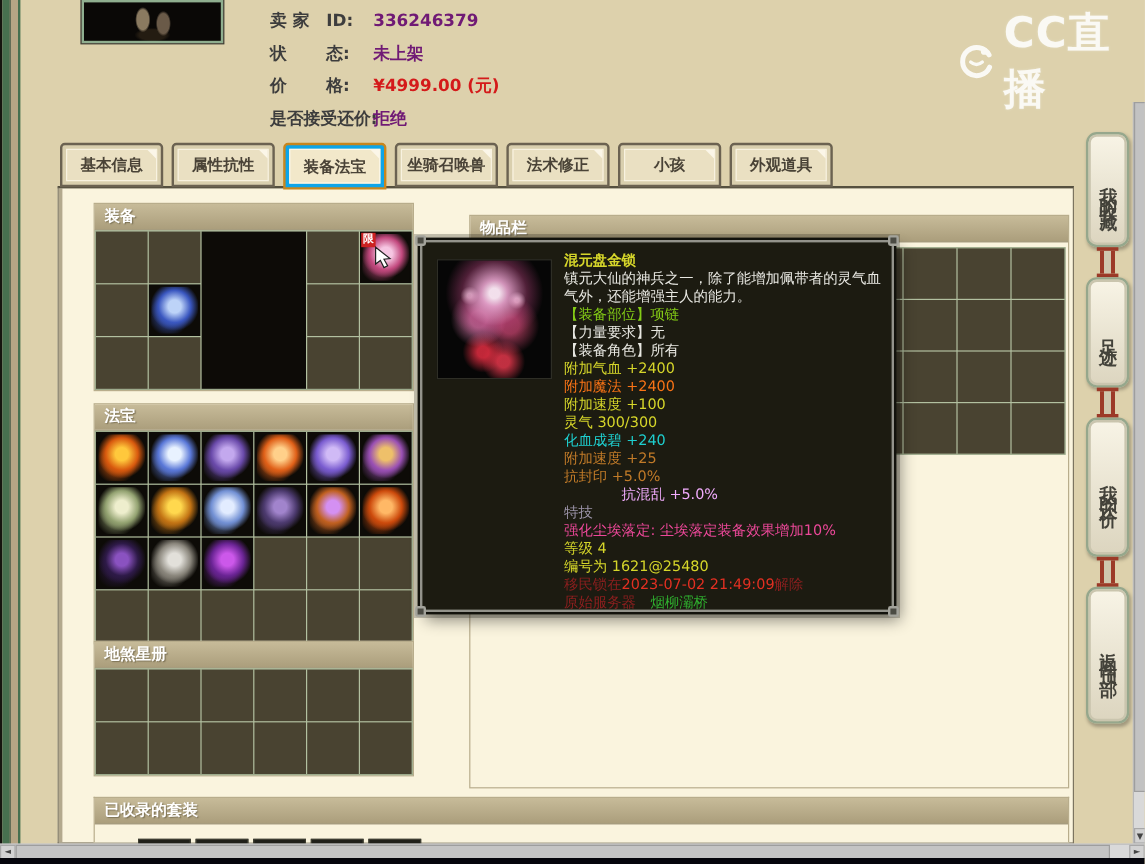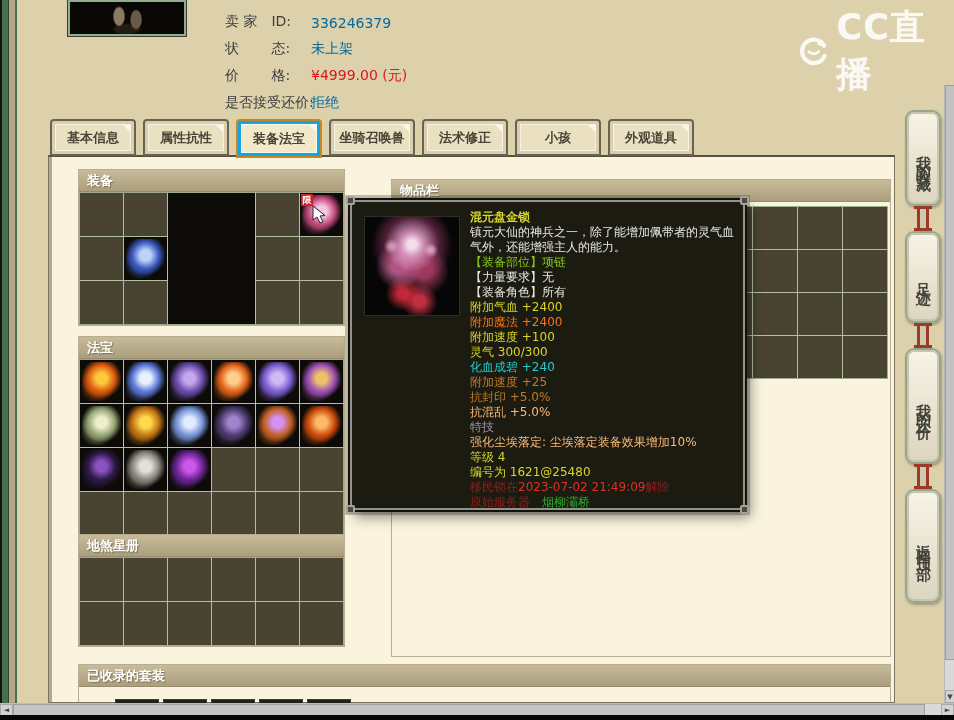--- a/index.html
+++ b/index.html
@@ -17,25 +17,25 @@
 
   
   .thumb { position:absolute; left:68px; top:0; width:118px; height:36px;
     background:
       radial-gradient(ellipse 9px 15px at 43% 45%, #8a7a60 0 55%, transparent 70%),
       radial-gradient(ellipse 9px 15px at 58% 55%, #6a5a48 0 55%, transparent 70%),
       radial-gradient(ellipse 20px 8px at 50% 85%, #241c12 0 55%, transparent 75%),
       #0a0806;
     border:2px solid #8fae8f; outline:1px solid #3c3c34; }
   #seller-rows { position:absolute; left:225px; top:4px; width:420px; }
-  .info-row { height:27px; display:flex; align-items:flex-end; font-size:14px; font-weight:normal; color:#3d3d3d; }
+  .info-row { height:27px; display:flex; align-items:center; font-size:14px; font-weight:bold; color:#3d3d3d; }
   .info-row .lbl { width:86px; white-space:pre; }
   .info-row .val { white-space:pre; }
   .val.red { color:#d41a1a; }
-  .val.dark { color:#0369a1; }
+  .val.dark { color:#701a75; }
 
   
   .watermark { position:absolute; left:797px; top:30px; width:150px; height:42px; display:flex; align-items:center; gap:6px; opacity:.88; }
   .watermark .wm-text { color:#ffffff; font-size:35px; font-weight:bold; letter-spacing:1px; text-shadow:0 0 2px rgba(255,255,255,.4); }
 
   
   #tabs { position:absolute; left:50px; top:119px; display:flex; gap:7px; z-index:5; }
   .tab { position:relative; height:37px; min-width:86px; padding:0 10px; background:#d9cfae;
     border:2px solid #6b6251; border-radius:4px 4px 0 0; cursor:pointer; }
   .tab-inner { position:absolute; inset:3px; background:#eae0c2; border:1px solid #f8f2e0;
@@ -372,23 +372,23 @@
           <div class="tt-line"><span style="color: #84cc16;">【装备部位】项链</span></div>
           <div class="tt-line"><span style="color: rgb(232, 232, 226);">【力量要求】无</span></div>
           <div class="tt-line"><span style="color: rgb(232, 232, 226);">【装备角色】所有</span></div>
           <div class="tt-line"><span style="color: rgb(214, 214, 42);">附加气血 +2400</span></div>
           <div class="tt-line"><span style="color: #f97316;">附加魔法 +2400</span></div>
           <div class="tt-line"><span style="color: rgb(214, 214, 42);">附加速度 +100</span></div>
           <div class="tt-line"><span style="color: rgb(214, 214, 42);">灵气 300/300</span></div>
           <div class="tt-line"><span style="color: rgb(30, 207, 207);">化血成碧 +240</span></div>
           <div class="tt-line"><span style="color: rgb(192, 122, 40);">附加速度 +25</span></div>
           <div class="tt-line"><span style="color: rgb(192, 122, 40);">抗封印 +5.0%</span></div>
-          <div class="tt-line"><span style="color: #fdba74;">抗混乱 +5.0%</span></div>
+          <div class="tt-line"><span style="color: #f0abfc; margin-left: 48px;">抗混乱 +5.0%</span></div>
           <div class="tt-line"><span style="color: rgb(155, 147, 168);">特技</span></div>
-          <div class="tt-line"><span style="color: #fdba74;">强化尘埃落定: 尘埃落定装备效果增加10%</span></div>
+          <div class="tt-line"><span style="color: #ec4899;">强化尘埃落定: 尘埃落定装备效果增加10%</span></div>
           <div class="tt-line"><span style="color: rgb(214, 214, 42);">等级 4</span></div>
           <div class="tt-line"><span style="color: rgb(214, 214, 42);">编号为 1621@25480</span></div>
           <div class="tt-line"><span style="color: rgb(142, 31, 31);">移民锁在</span><span style="color: rgb(227, 48, 34);">2023-07-02 21:49:09</span><span style="color: rgb(142, 31, 31);">解除</span></div>
           <div class="tt-line"><span style="color: rgb(142, 31, 31);">原始服务器</span><span style="color: rgb(47, 174, 47);">　烟柳灞桥</span></div>
         </div>
     </div>
   </div>
 
   <svg class="cursor-svg" style="left:312px; top:205px;" width="18" height="20" viewBox="0 0 18 20">
     <polygon points="1,1 1,15 5,12 8,18 11,16.5 8,11 13,10.5" fill="#ffffff" stroke="#222222" stroke-width="1"></polygon>

